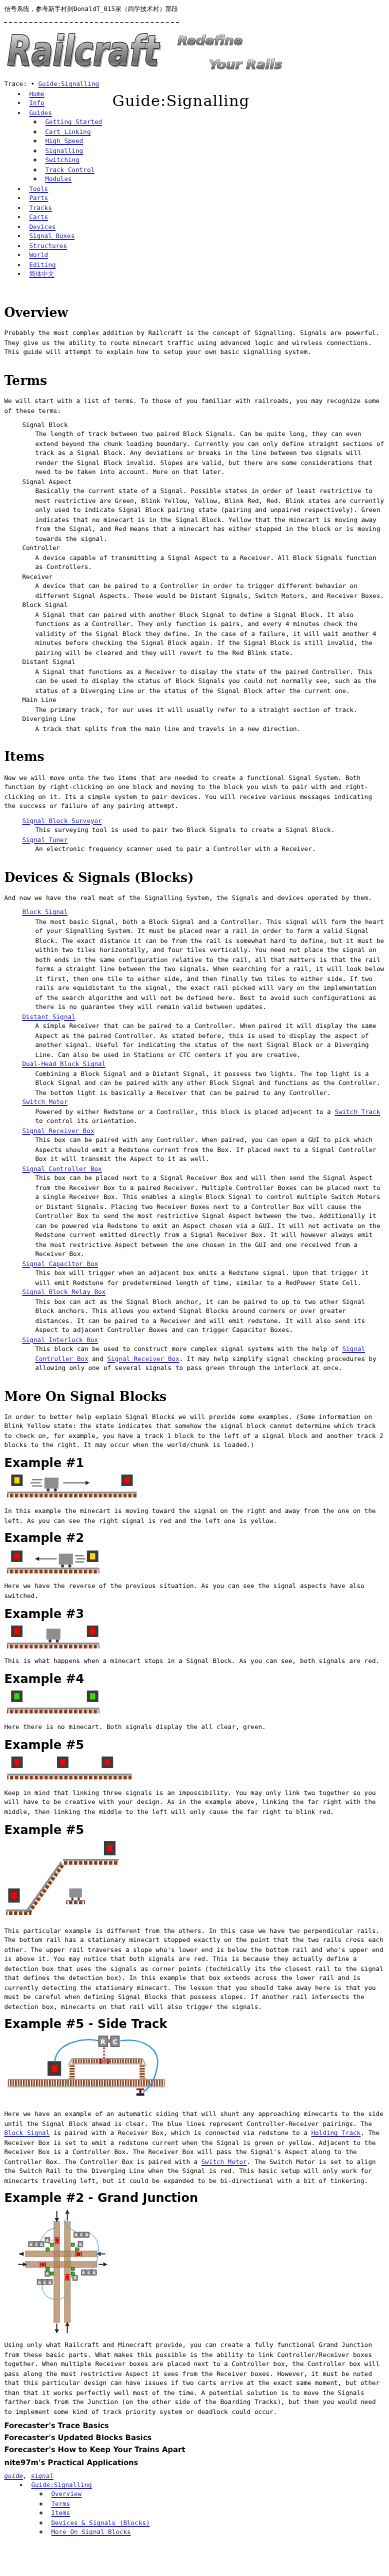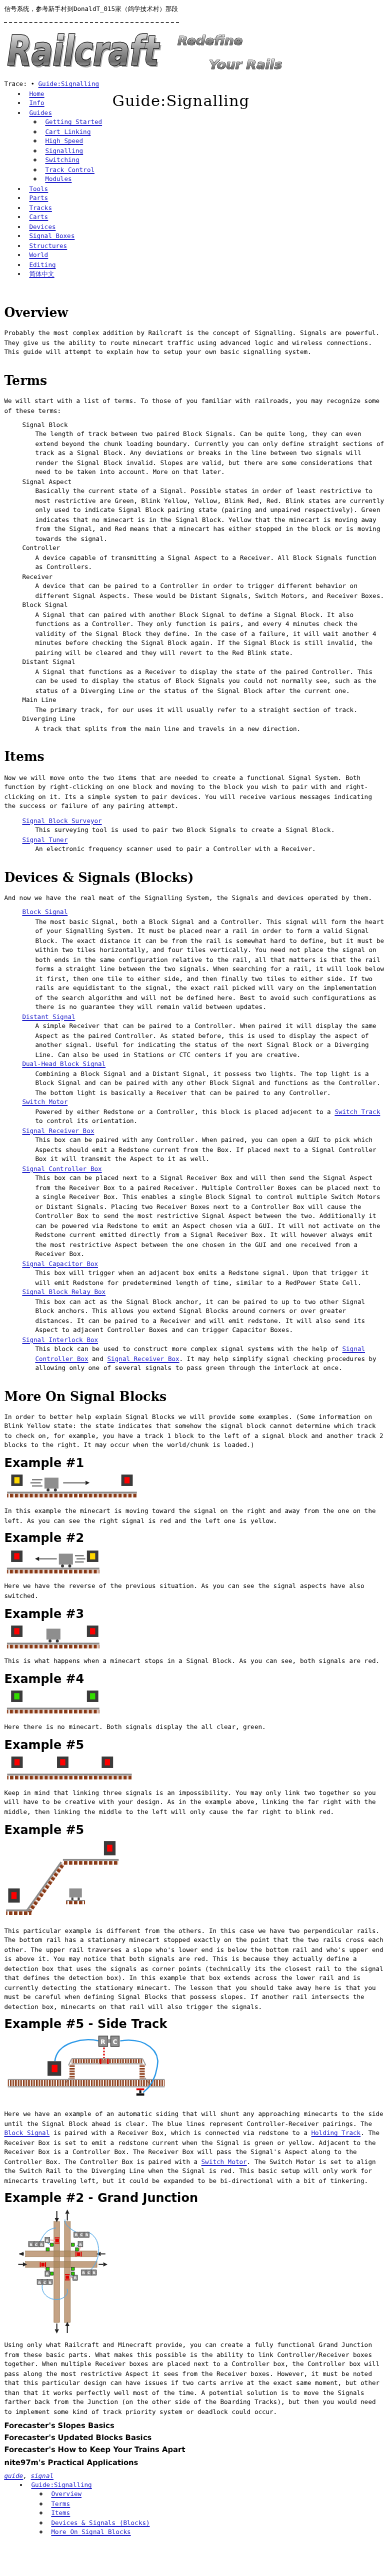--- a/index.html
+++ b/index.html
@@ -528,21 +528,21 @@
         <g>
             <rect x="46" y="102.5" width="6" height="7" fill="#e00000" stroke="none"></rect>
             <line x1="44" y1="101.5" x2="44" y2="110.5"></line>
             <line x1="54" y1="101.5" x2="54" y2="110.5"></line>
           </g>
       </g>
     </svg>
   </figure>
   <p class="body">Using only what Railcraft and Minecraft provide, you can create a fully functional Grand Junction from these basic parts. What makes this possible is the ability to link Controller/Receiver boxes together. When multiple Receiver boxes are placed next to a Controller box, the Controller box will pass along the most restrictive Aspect it sees from the Receiver boxes. However, it must be noted that this particular design can have issues if two carts arrive at the exact same moment, but other than that it works perfectly well most of the time. A potential solution is to move the Signals farther back from the Junction (on the other side of the Boarding Tracks), but then you would need to implement some kind of track priority system or deadlock could occur.</p>
 
-  <p class="video">Forecaster's Slopes Basics</p>
+  <p class="video">Forecaster's Trace Basics</p>
   <p class="video">Forecaster's Updated Blocks Basics</p>
   <p class="video">Forecaster's How to Keep Your Trains Apart</p>
   <p class="video">nite97m's Practical Applications</p>
 
   <p class="tags">
     <a class="wl">guide</a><span>, </span><a class="wl">signal</a>
   </p>
 
   <ul class="toc">
     <li><a class="wl">Guide:Signalling</a>

